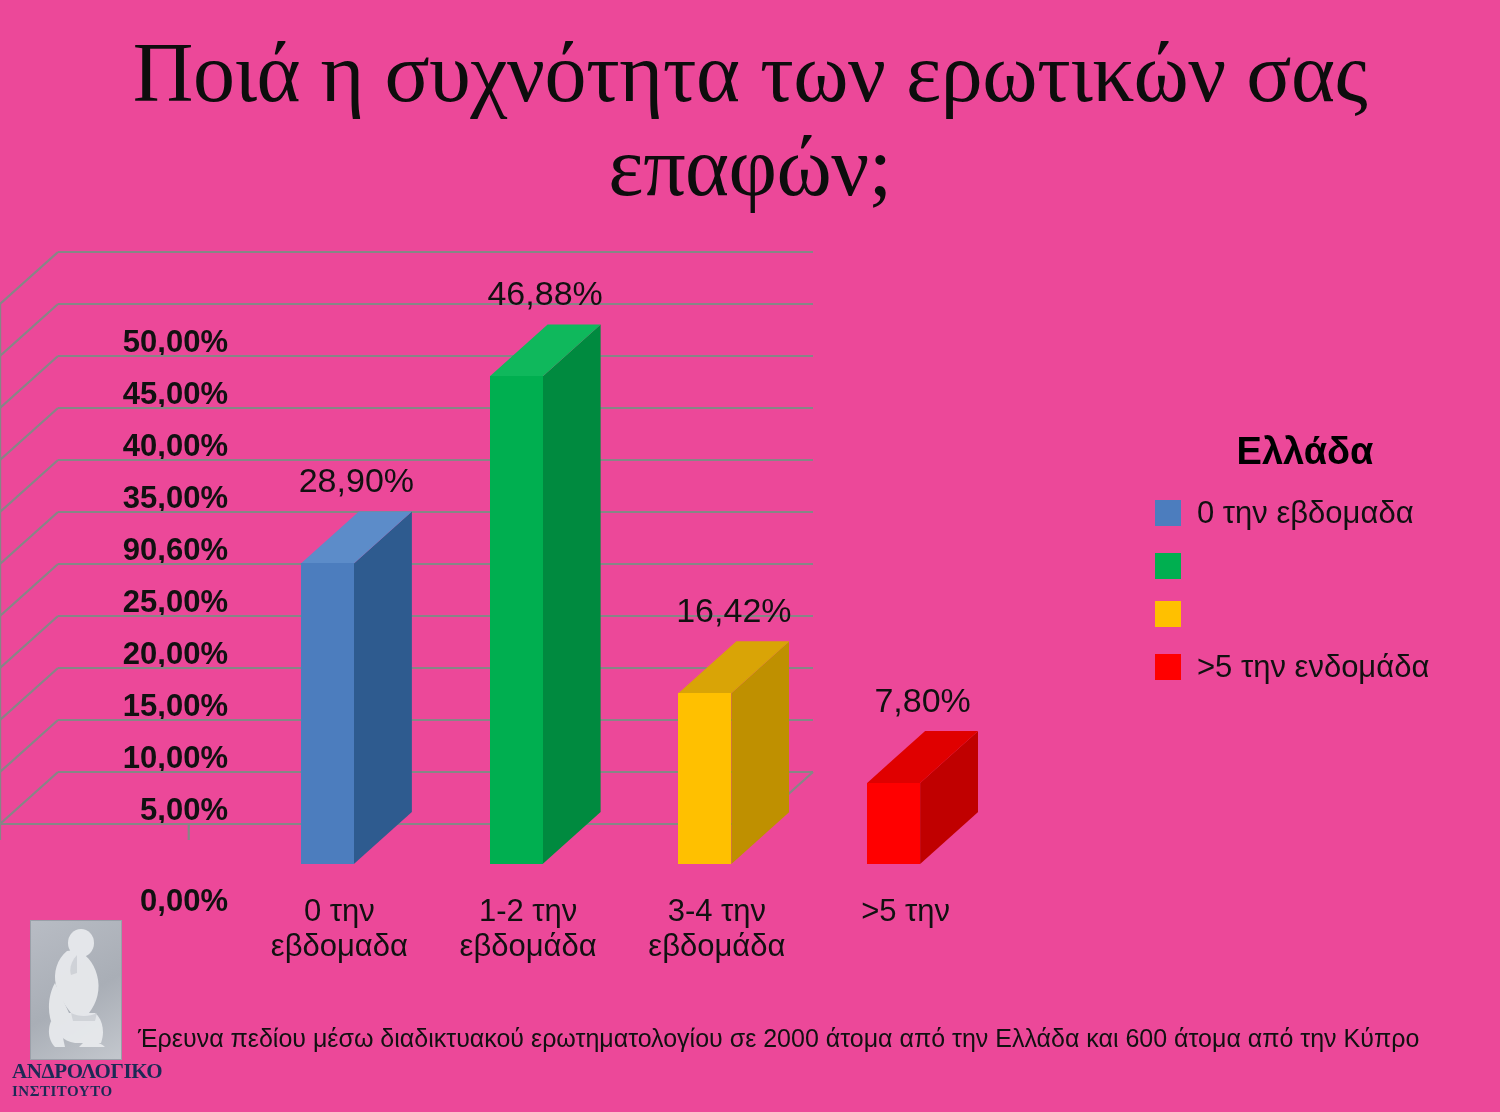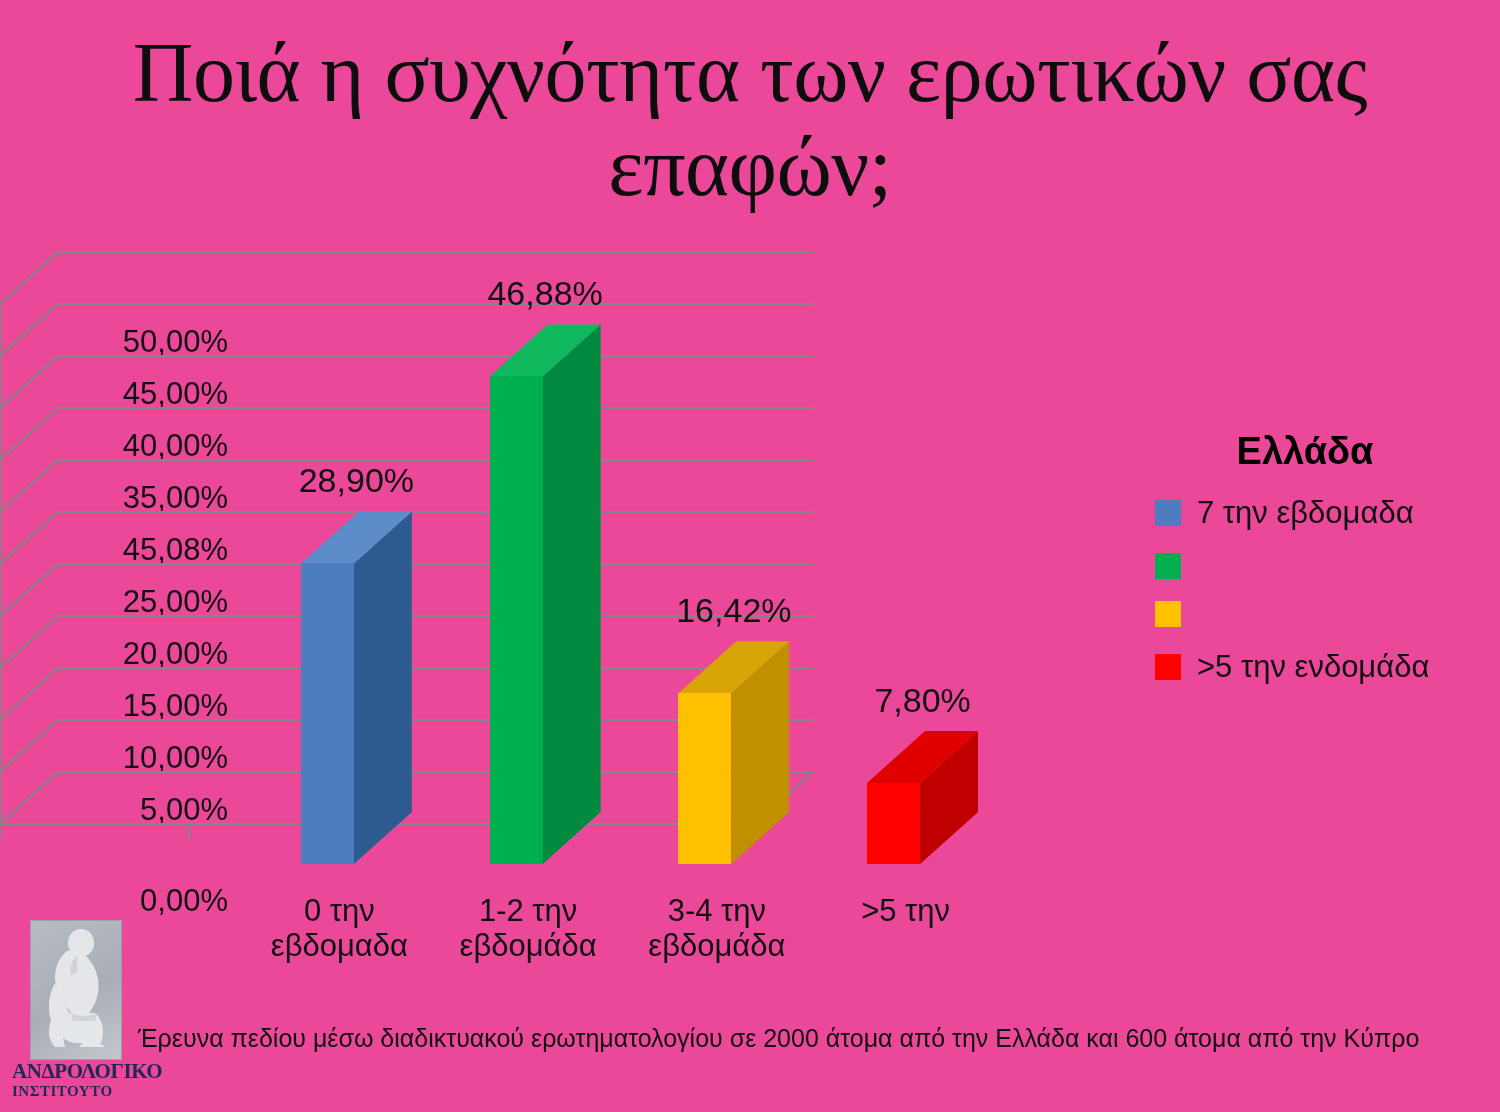--- a/index.html
+++ b/index.html
@@ -54,20 +54,21 @@
 
   
   .ytick {
     position: absolute;
     right: 1272px;
     width: 180px;
     text-align: right;
     font-size: 31px;
     color: #111111;
     line-height: 1;
+    font-weight: bold;
   }
 
   
   .bar {
     position: absolute;
   }
   .bar .front {
     position: absolute;
     left: 0;
     bottom: 0;
@@ -192,21 +193,21 @@
 
   <div id="chart">
 
     <div id="yticks">
         <div class="ytick" style="top: 596px; margin-top: 39px;">0,00%</div>
         <div class="ytick" style="top: 544px;">5,00%</div>
         <div class="ytick" style="top: 492px;">10,00%</div>
         <div class="ytick" style="top: 440px;">15,00%</div>
         <div class="ytick" style="top: 388px;">20,00%</div>
         <div class="ytick" style="top: 336px;">25,00%</div>
-        <div class="ytick" style="top: 284px;">45,08%</div>
+        <div class="ytick" style="top: 284px;">90,60%</div>
         <div class="ytick" style="top: 232px;">35,00%</div>
         <div class="ytick" style="top: 180px;">40,00%</div>
         <div class="ytick" style="top: 128px;">45,00%</div>
         <div class="ytick" style="top: 76px;">50,00%</div>
       </div>
 
     <svg class="wall-svg" viewBox="0 0 1500 700" preserveAspectRatio="none">
       <g id="gridgroup" stroke="#868686" stroke-width="2.2" fill="none">
           <path d="M233 614 L1000 614" stroke-width="2.2"></path>
           <path d="M245 614 L303 562" stroke-width="2.2"></path>
@@ -299,21 +300,21 @@
           <div>&gt;5 την</div>
         </div>
       </div>
   </div>
 
   <div id="legend">
     <div id="legend-title">Ελλάδα</div>
     <div id="legend-items">
         <div class="legend-row">
           <span class="legend-swatch" style="background: rgb(76, 125, 190);"></span>
-          <span class="legend-text">7 την εβδομαδα</span>
+          <span class="legend-text">0 την εβδομαδα</span>
         </div>
         <div class="legend-row">
           <span class="legend-swatch" style="background: rgb(0, 175, 80);"></span>
         </div>
         <div class="legend-row">
           <span class="legend-swatch" style="background: rgb(255, 192, 0);"></span>
         </div>
         <div class="legend-row">
           <span class="legend-swatch" style="background: rgb(255, 0, 0);"></span>
           <span class="legend-text">&gt;5 την ενδομάδα</span>

